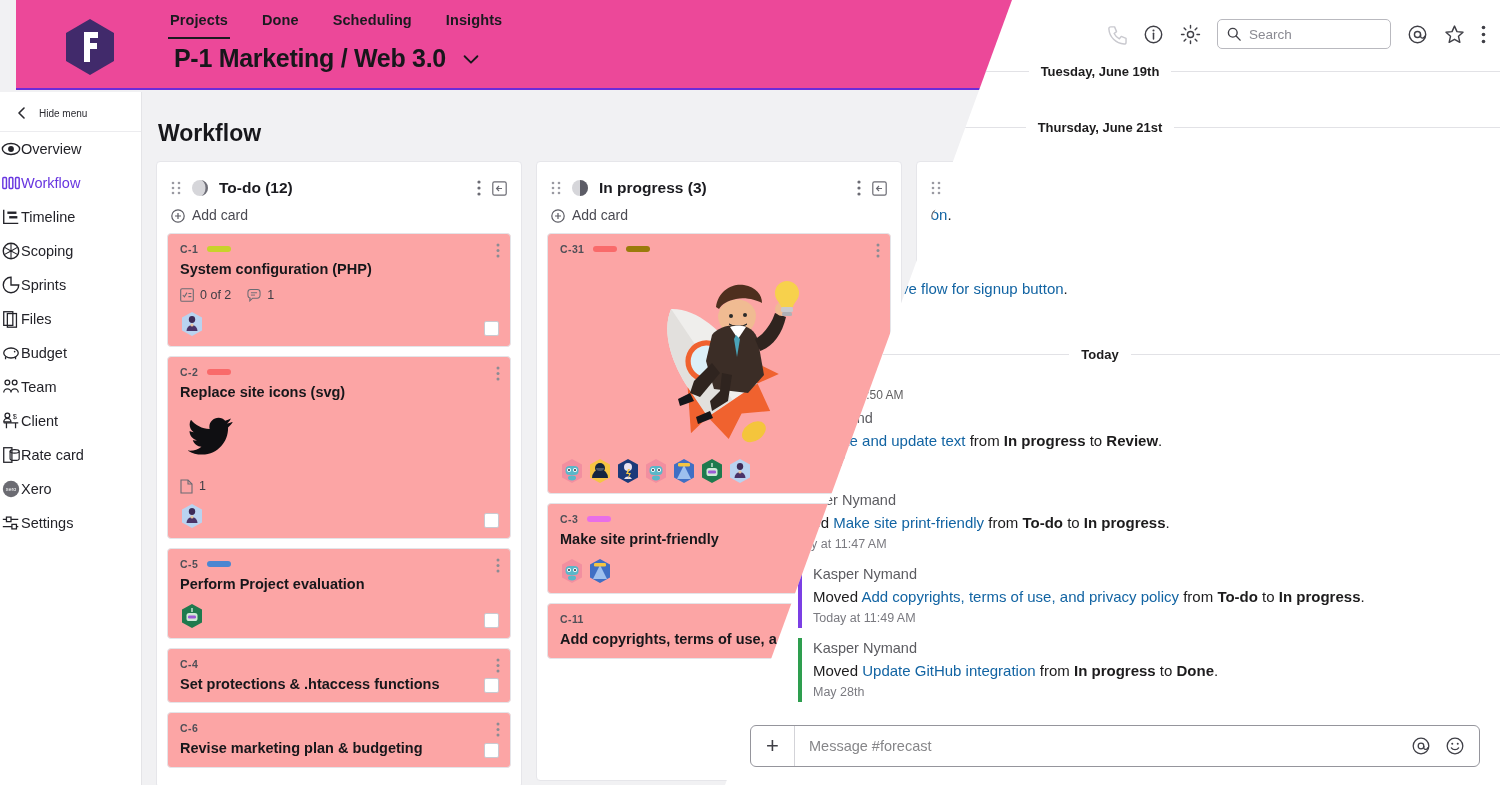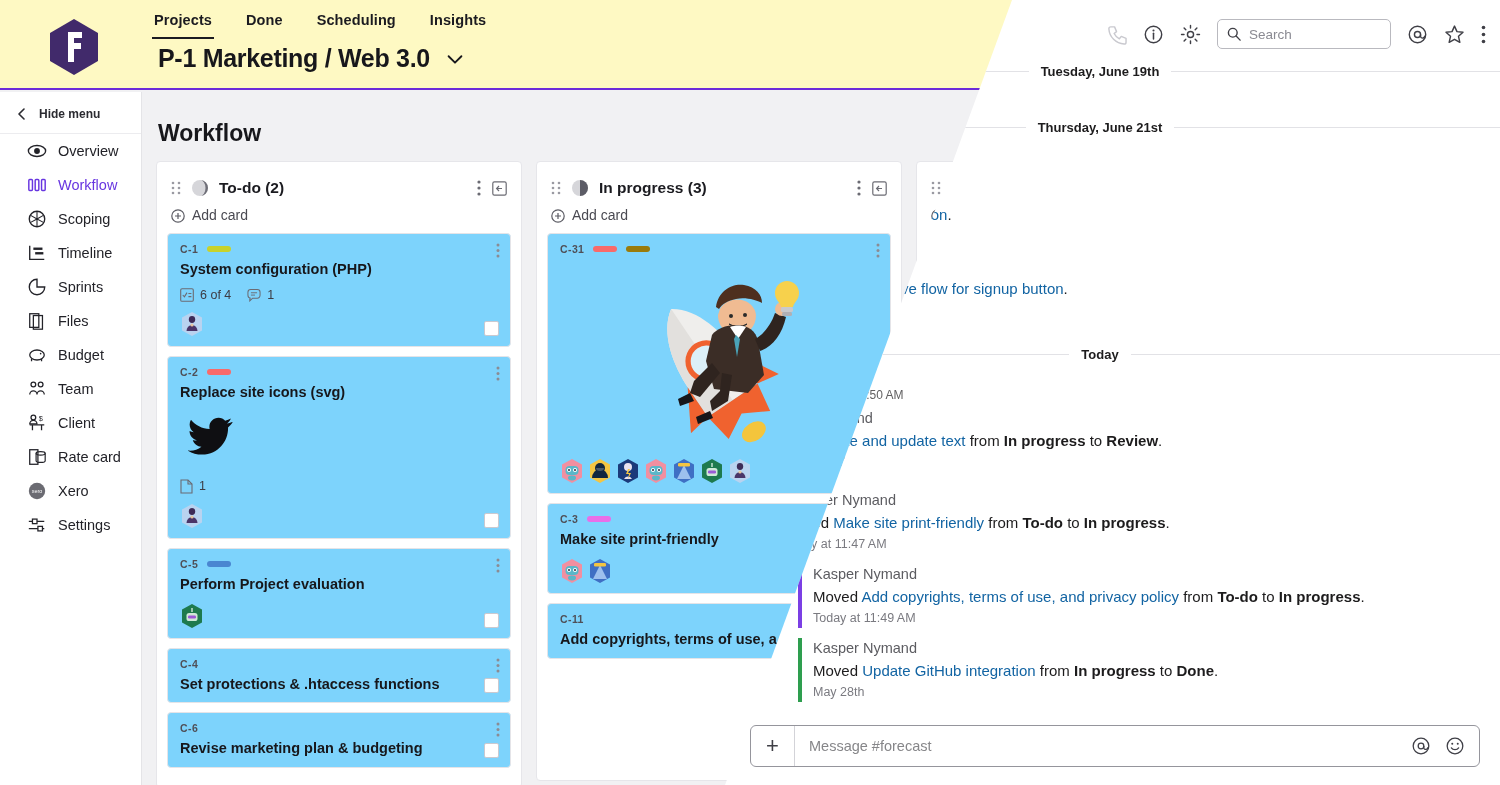--- a/index.html
+++ b/index.html
@@ -9,22 +9,22 @@
     font-family: "Liberation Sans", sans-serif;
     background: #f4f4f5;
     overflow: hidden;
   }
   #root { position: relative; width: 1500px; height: 785px; }
 
   
   .app { position: absolute; inset: 0; background: #f1f1f3; }
 
   .topbar {
-    position: absolute; left: 0; top: 0; width: 1436px; height: 90px;
-    background: #fef9c3;
+    position: absolute; left: 16px; top: 0; width: 1436px; height: 90px;
+    background: #ec4899;
     border-bottom: 2px solid #6c2bd9;
   }
   .logo-hex {
     position: absolute; left: 48px; top: 18px; width: 52px; height: 58px;
   }
   .nav { position: absolute; left: 152px; top: 8px; display: flex; gap: 30px; align-items: flex-start; }
   .nav-item {
     font-size: 14.5px; font-weight: 700; color: #1b1b20;
     padding: 4px 2px 9px 2px; cursor: pointer; letter-spacing: .1px;
   }
@@ -39,26 +39,26 @@
   .chev { width: 22px; height: 22px; }
 
   
   .sidebar {
     position: absolute; left: 0; top: 92px; width: 142px; bottom: 0;
     background: #ffffff; border-right: 1px solid #e4e4e7;
     padding-top: 6px;
   }
   .hide-menu {
     display: flex; align-items: center; gap: 11px;
-    padding: 9px 0 12px 16px; font-size: 12px; font-weight: 700; color: #2b2b31;
+    padding: 9px 0 12px 16px; font-size: 10px; font-weight: 400; color: #2b2b31;
     cursor: pointer; border-bottom: 1px solid #ececef;
   }
   .side-item {
-    display: flex; align-items: center; gap: 11px;
-    height: 34px; padding-left: 26px; font-size: 14.5px; color: #232329;
+    display: flex; align-items: center; 
+    height: 34px; padding-left: 0; font-size: 14.5px; color: #232329;
     cursor: pointer; white-space: nowrap;
   }
   .side-item.active { color: #6836e0; font-weight: 500; }
   .side-ico { width: 21px; height: 21px; flex: 0 0 21px; display:flex; align-items:center; justify-content:center; }
 
   
   .board-wrap { position: absolute; left: 142px; top: 92px; right: 0; bottom: 0; overflow: hidden; }
   .board-title { font-size: 23px; font-weight: 700; color: #17171b; padding: 28px 0 14px 16px; }
   .columns { display: flex; gap: 14px; padding-left: 14px; align-items: flex-start; }
   .col {
@@ -72,21 +72,21 @@
   .statglyph { width: 18px; height: 18px; flex:0 0 18px; }
   .col-name { font-size: 15.5px; font-weight: 700; color: #1b1b20; flex: 1; }
   .col-act { display: flex; align-items: center; gap: 11px; }
   .kebab { width: 4px; height: 16px; }
   .collapse-ic { width: 15px; height: 15px; }
   .addcard {
     display: flex; align-items: flex-end; gap: 7px;
     padding: 2px 14px 10px 14px; font-size: 14px; color: #4a4a52; cursor: pointer;
   }
   .card {
-    margin: 0 10px 9px 10px; background: #7dd3fc;
+    margin: 0 10px 9px 10px; background: #fca5a5;
     border: 1px solid #e4e4e8; border-radius: 4px;
     padding: 9px 11px 9px 12px; position: relative; cursor: pointer;
   }
   .card-top { display: flex; align-items: center; gap: 9px; }
   .cid { font-size: 10.5px; font-weight: 700; color: #4f4f57; letter-spacing: .4px; }
   .lbl { width: 24px; height: 6px; border-radius: 3px; }
   .card-kebab { position: absolute; right: 10px; top: 9px; width: 4px; height: 15px; }
   .card-title { font-size: 14.5px; font-weight: 700; color: #17171b; margin-top: 5px; line-height: 1.3; }
   .meta { display: flex; align-items: center; gap: 16px; margin-top: 9px; }
   .meta-it { display: flex; align-items: center; gap: 6px; font-size: 12.5px; color: #3c3c44; }
@@ -213,36 +213,36 @@
           <rect x="9" y="5" width="4" height="12" rx="1" fill="none" stroke="#6836e0" stroke-width="1.6"></rect>
           <rect x="16" y="5" width="4" height="12" rx="1" fill="none" stroke="#6836e0" stroke-width="1.6"></rect>
         </svg>
       </span>
       <span>Workflow</span>
     </div>
 
     <div class="side-item">
       <span class="side-ico">
         <svg width="20" height="20" viewBox="0 0 22 22">
-              <circle cx="11" cy="11" r="8.5" fill="none" stroke="#232329" stroke-width="1.5"></circle>
-              <path d="M11 2.5 L11 11 L18.5 15 M11 11 L3.5 15 M11 11 L18 7 M11 11 L4 7 M11 11 L11 19.5" stroke="#232329" stroke-width="1.2" fill="none"></path>
-            </svg>
-      </span>
-      <span>Scoping</span>
-    </div>
-
-    <div class="side-item">
-      <span class="side-ico">
-        <svg width="20" height="20" viewBox="0 0 22 22">
               <path d="M3 3 L3 18 L19 18" fill="none" stroke="#232329" stroke-width="1.5"></path>
               <rect x="7" y="5" width="10" height="2.6" fill="#232329"></rect>
               <rect x="9" y="10" width="9" height="2.6" fill="#232329"></rect>
             </svg>
       </span>
       <span>Timeline</span>
+    </div>
+
+    <div class="side-item">
+      <span class="side-ico">
+        <svg width="20" height="20" viewBox="0 0 22 22">
+              <circle cx="11" cy="11" r="8.5" fill="none" stroke="#232329" stroke-width="1.5"></circle>
+              <path d="M11 2.5 L11 11 L18.5 15 M11 11 L3.5 15 M11 11 L18 7 M11 11 L4 7 M11 11 L11 19.5" stroke="#232329" stroke-width="1.2" fill="none"></path>
+            </svg>
+      </span>
+      <span>Scoping</span>
     </div>
 
     <div class="side-item">
       <span class="side-ico">
         <svg width="20" height="20" viewBox="0 0 22 22">
               <path d="M11 2.5 A8.5 8.5 0 1 0 19.5 11 L11 11 Z" fill="none" stroke="#232329" stroke-width="1.5"></path>
             </svg>
       </span>
       <span>Sprints</span>
     </div>
@@ -342,21 +342,21 @@
                     <circle cx="8" cy="12" r="1.3"></circle>
                   </g>
                 </svg>
           </span>
           <span class="statglyph">
             <svg width="18" height="18" viewBox="0 0 18 18">
                   <circle cx="9" cy="9" r="8" fill="#d6d6da"></circle>
                   <path d="M9 1 A8 8 0 0 1 9 17 A5.5 8 0 0 0 9 1 Z" fill="#6e6e77"></path>
                 </svg>
           </span>
-          <span class="col-name">To-do (2)</span>
+          <span class="col-name">To-do (12)</span>
           <span class="col-act">
             <span class="kebab">
               <svg width="4" height="16" viewBox="0 0 4 16">
                     <g fill="#6b6b73">
                       <circle cx="2" cy="2" r="1.6"></circle>
                       <circle cx="2" cy="8" r="1.6"></circle>
                       <circle cx="2" cy="14" r="1.6"></circle>
                     </g>
                   </svg>
             </span>
@@ -391,21 +391,21 @@
             <span class="lbl" style="background:#c8d22b"></span>
           </div>
           <div class="card-title">System configuration (PHP)</div>
           <div class="meta">
             <span class="meta-it">
               <svg width="14" height="14" viewBox="0 0 14 14">
                     <rect x=".7" y=".7" width="12.6" height="12.6" rx="1.4" fill="none" stroke="#6b6b73" stroke-width="1.1"></rect>
                     <path d="M2.8 7 L4.4 8.8 L7 4.6" fill="none" stroke="#6b6b73" stroke-width="1.1"></path>
                     <path d="M8.4 5.5 L11.4 5.5 M8.4 8.6 L11.4 8.6" stroke="#6b6b73" stroke-width="1.1"></path>
                   </svg>
-              <span>6 of 4</span>
+              <span>0 of 2</span>
             </span>
             <span class="meta-it">
               <svg width="14" height="14" viewBox="0 0 15 14">
                     <path d="M1 4 a3 3 0 0 1 3-3 h7 a3 3 0 0 1 3 3 v3.4 a3 3 0 0 1 -3 3 H6 L3 13.3 V10.4 H4 a3 3 0 0 1 -3-3 Z" fill="none" stroke="#6b6b73" stroke-width="1.1"></path>
                     <path d="M4.2 4.6 h6.6 M4.2 7.1 h4.4" stroke="#6b6b73" stroke-width="1"></path>
                   </svg>
               <span>1</span>
             </span>
           </div>
           <div class="avrow">

